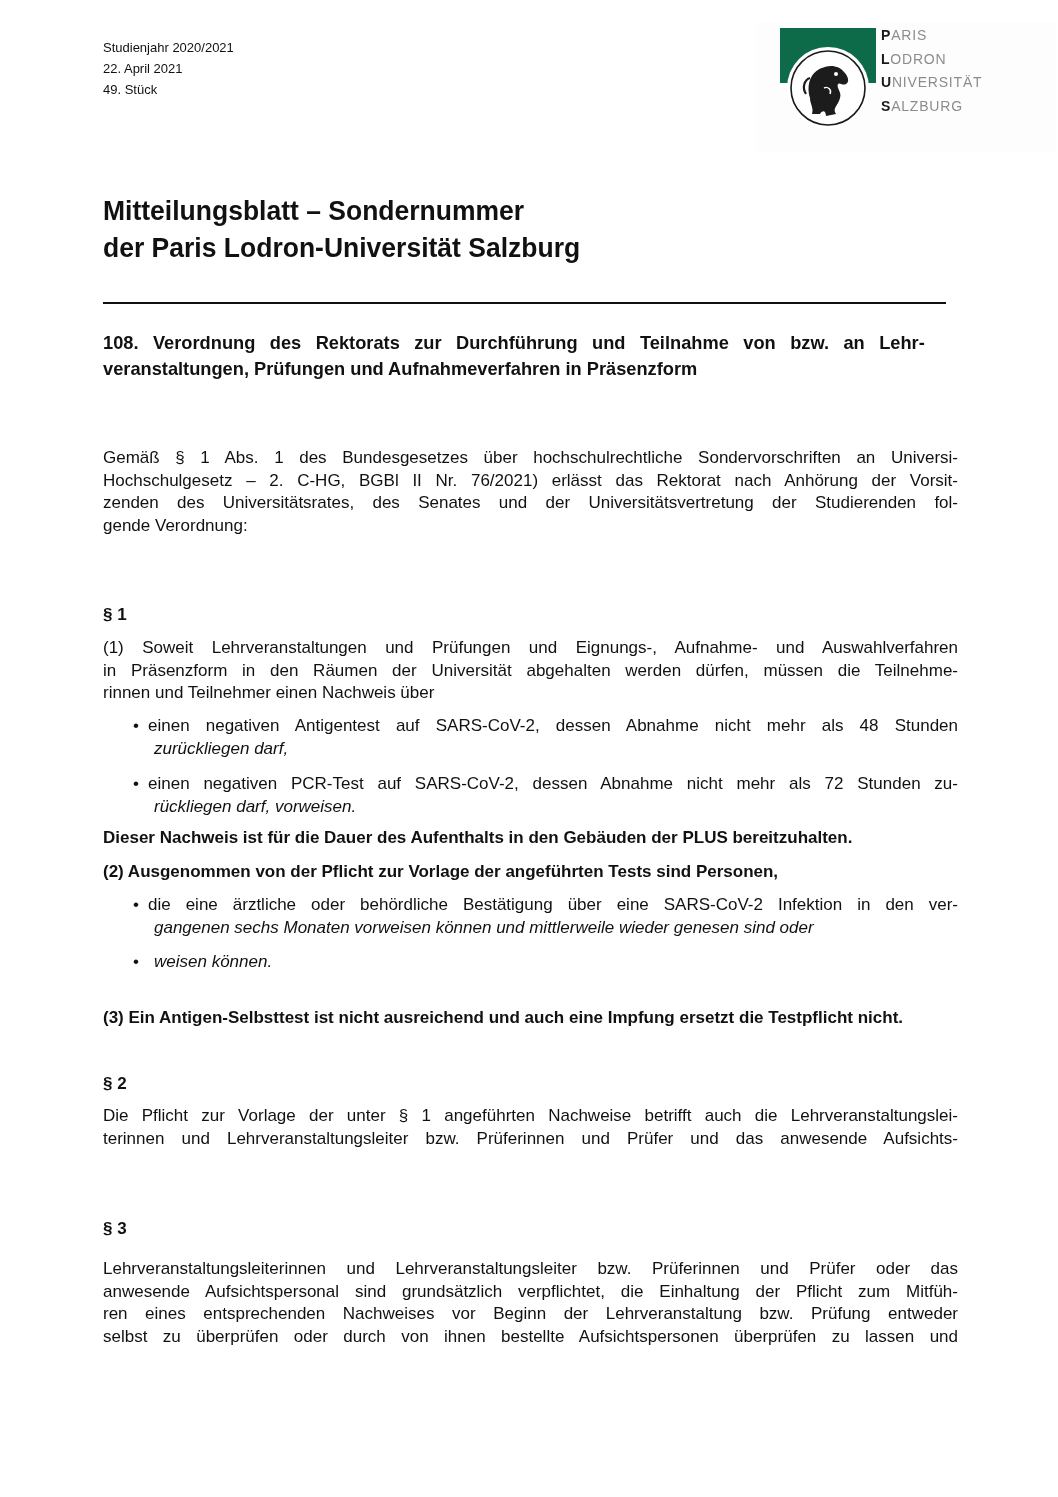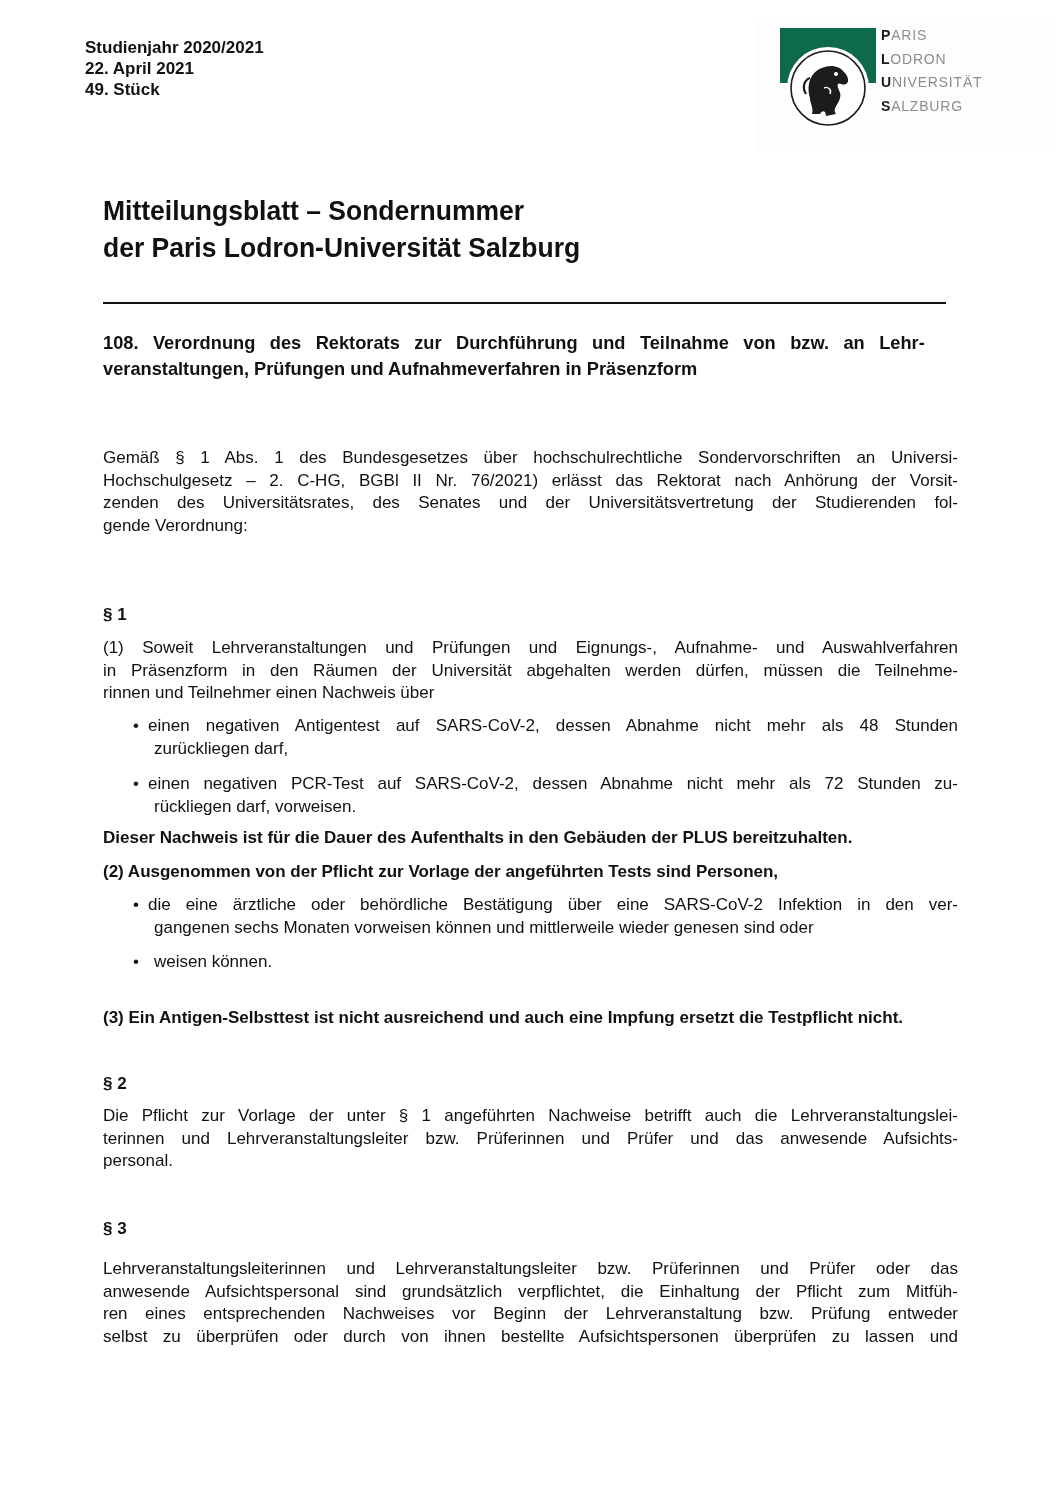--- a/index.html
+++ b/index.html
@@ -1,22 +1,22 @@
 <!DOCTYPE html>
 <html><head>
   <meta charset="utf-8">
   <style>
     html, body { margin: 0; padding: 0; background: #ffffff; }
     body {
       width: 1058px; height: 1497px; position: relative; overflow: hidden;
       font-family: "Liberation Sans", sans-serif; color: #111111;
     }
     .meta {
-      position: absolute; left: 85px; top: 37px;
-      font-size: 17px; line-height: 21px; font-weight: bold;
+      position: absolute; left: 103px; top: 37px;
+      font-size: 13px; line-height: 21px;
     }
     .meta div { white-space: nowrap; }
 
     .logo {
       position: absolute; left: 756px; top: 22px; width: 300px; height: 130px;
       background: #fdfdfd;
     }
     .logo-mark { position: absolute; left: 24px; top: 6px; width: 96px; height: 100px; }
     .logo-text {
       position: absolute; left: 125px; top: 2px;
@@ -47,21 +47,21 @@
       font-size: 17px; line-height: 22.5px;
       text-align: justify;
     }
     .last-line { white-space: nowrap; }
     .j { display: block; text-align: justify; text-align-last: justify; }
     .para-head { position: absolute; left: 103px; font-size: 17px; font-weight: bold; }
 
     .bullet { position: absolute; left: 133px; width: 825px; font-size: 17px; line-height: 22.5px; }
     .bullet .dot { position: absolute; left: 0; top: 0; }
     .bullet .l1 { padding-left: 15px; text-align: justify; text-align-last: justify; }
-    .bullet .l2 { padding-left: 21px; }
+    .bullet .l2 { padding-left: 21px; font-style: italic; }
 
     .line { position: absolute; left: 103px; font-size: 17px; white-space: nowrap; font-weight: bold; }
   </style>
 </head>
 <body>
 
 <div class="meta">
   <div>Studienjahr 2020/2021</div>
   <div>22. April 2021</div>
   <div>49. Stück</div>
@@ -134,21 +134,20 @@
   <span class="dot">•</span>
   <div class="l2">weisen können.</div>
 </div>
 
 <div class="line" style="top:1008px;">(3) Ein Antigen-Selbsttest ist nicht ausreichend und auch eine Impfung ersetzt die Testpflicht nicht.</div>
 
 <div class="para-head" style="top:1074px;">§ 2</div>
 <div class="body" style="top:1105px;">
   <span class="j">Die Pflicht zur Vorlage der unter § 1 angeführten Nachweise betrifft auch die Lehrveranstaltungslei-</span>
   <span class="j">terinnen und Lehrveranstaltungsleiter bzw. Prüferinnen und Prüfer und das anwesende Aufsichts-</span>
-  <span class="last-line" style="display:block">personal.</span>
 </div>
 
 <div class="para-head" style="top:1219px;">§ 3</div>
 <div class="body" style="top:1258px;">
   <span class="j">Lehrveranstaltungsleiterinnen und Lehrveranstaltungsleiter bzw. Prüferinnen und Prüfer oder das</span>
   <span class="j">anwesende Aufsichtspersonal sind grundsätzlich verpflichtet, die Einhaltung der Pflicht zum Mitfüh-</span>
   <span class="j">ren eines entsprechenden Nachweises vor Beginn der Lehrveranstaltung bzw. Prüfung entweder</span>
   <span class="j">selbst zu überprüfen oder durch von ihnen bestellte Aufsichtspersonen überprüfen zu lassen und</span>
 </div>
 

